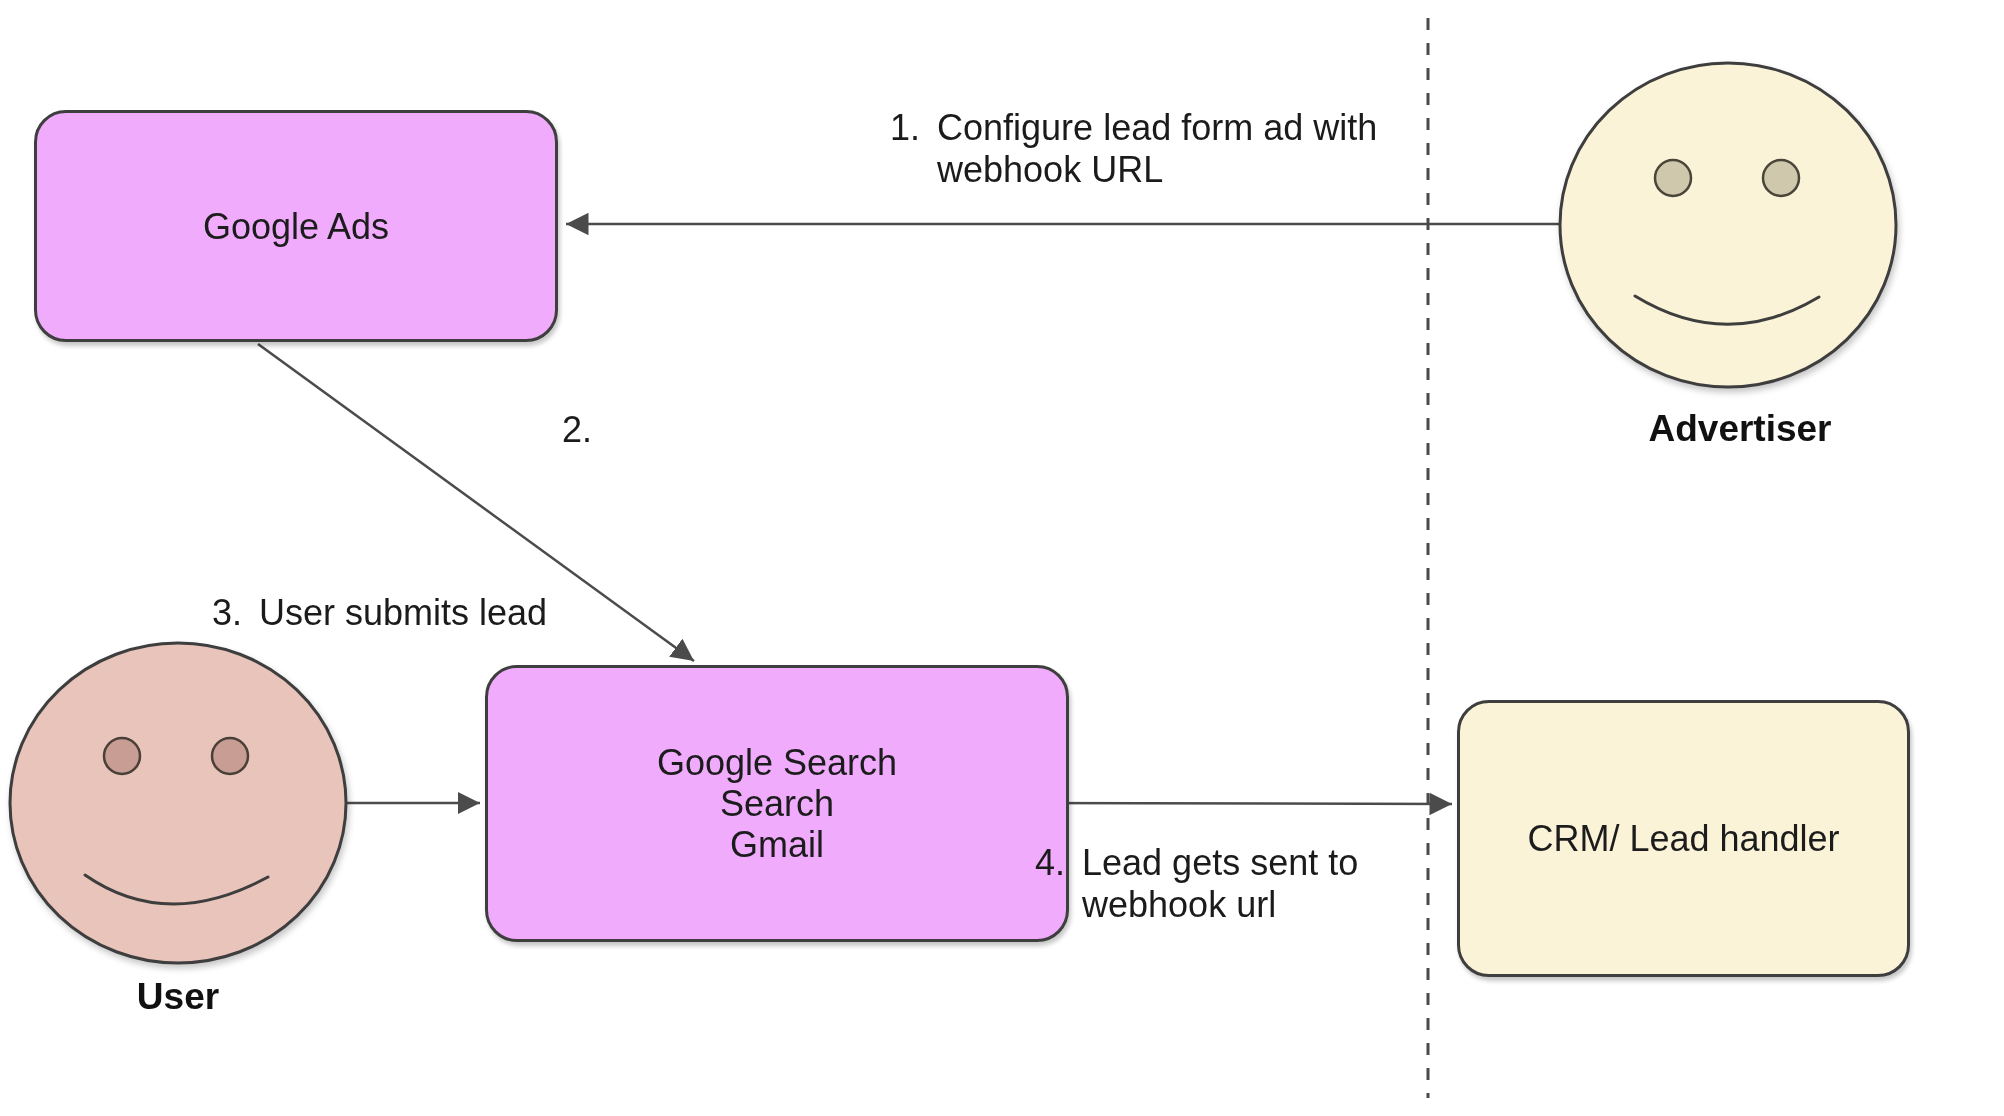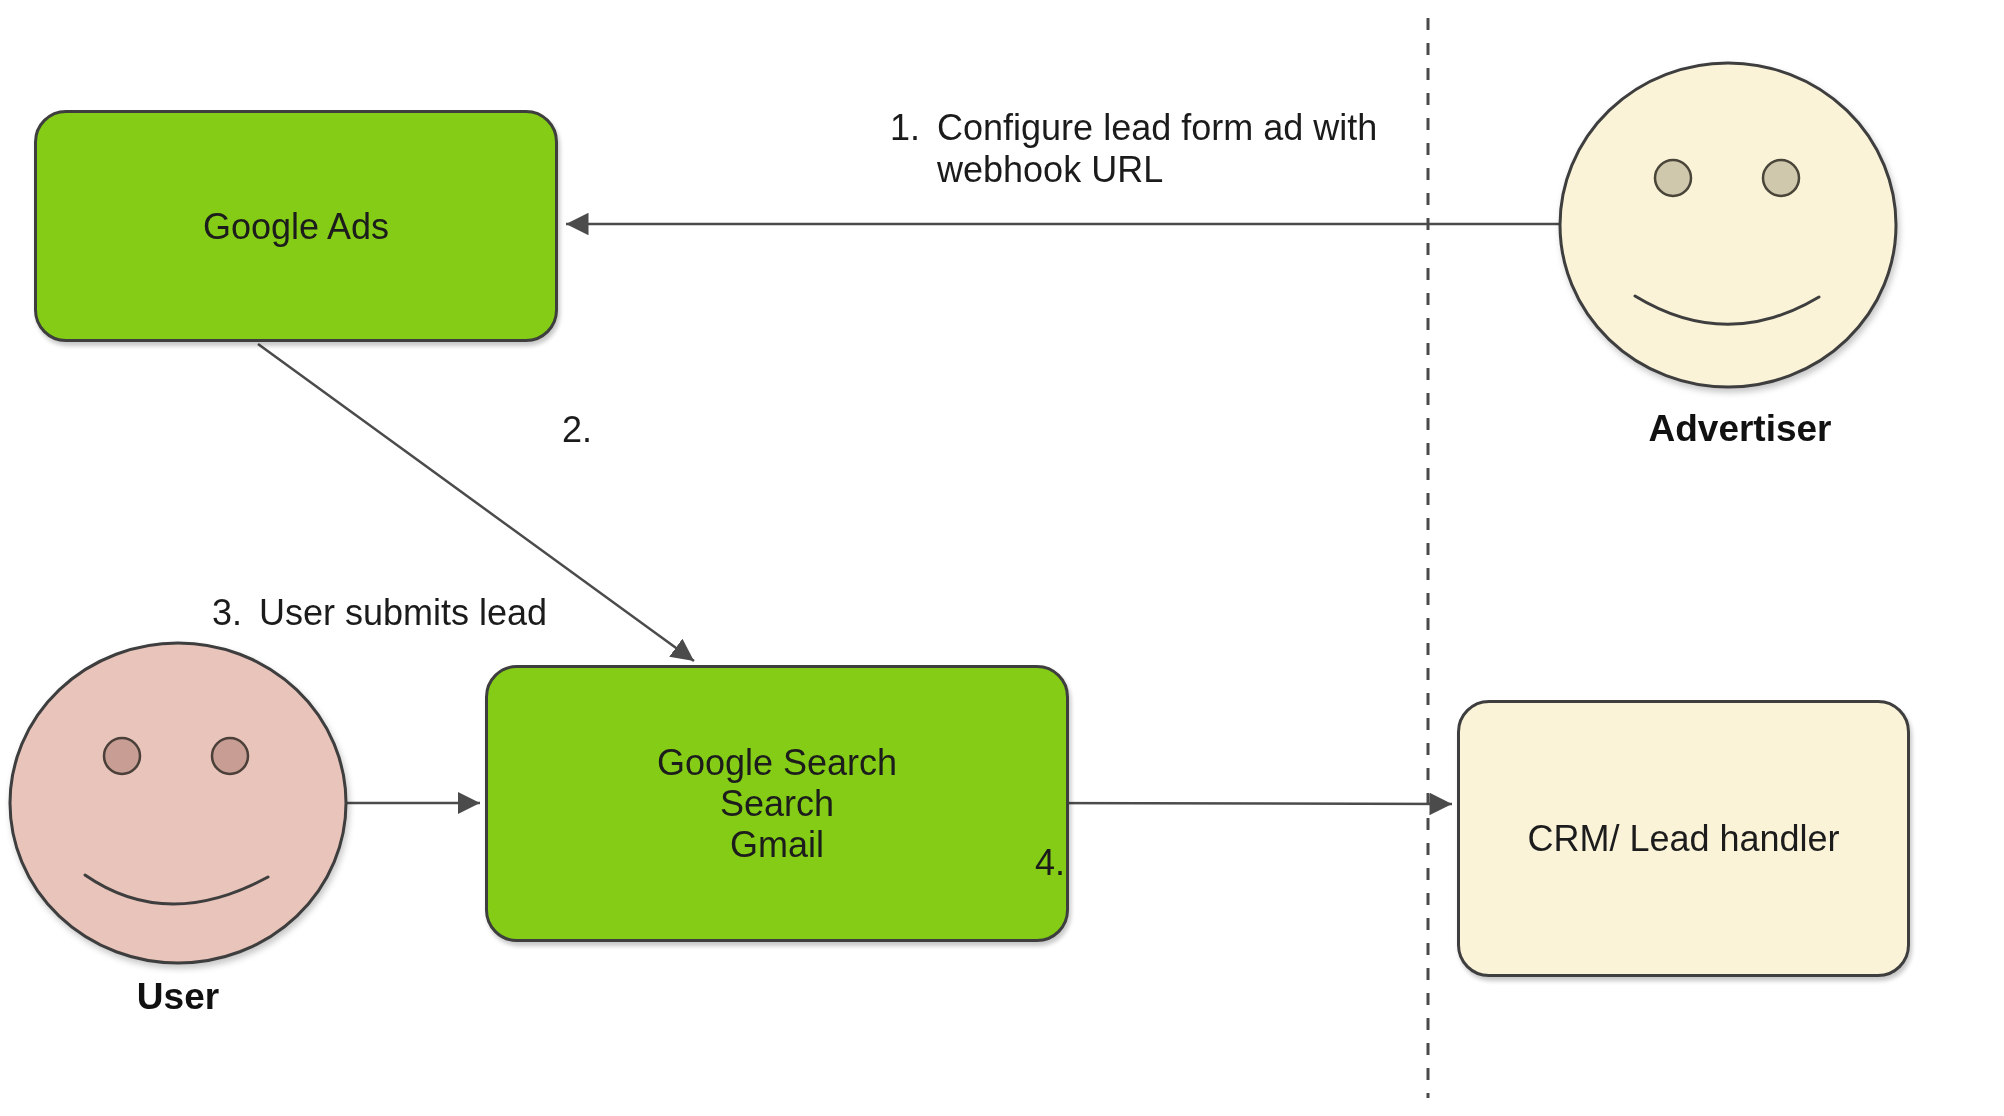--- a/index.html
+++ b/index.html
@@ -17,21 +17,21 @@
     border:3px solid #3e3e3e;
     border-radius:32px;
     display:flex;flex-direction:column;
     align-items:center;justify-content:center;
     text-align:center;
     font-size:36px;line-height:41px;
     color:#1c1c1c;
     box-shadow:2px 4px 4px rgba(0,0,0,0.22);
     box-sizing:border-box;
   }
-  .node-blue{background:#84cc16;}
+  .node-blue{background:#f0abfc;}
   .node-yellow{background:#faf3d8;}
   .node-google-ads{left:34px;top:110px;width:524px;height:232px;}
   .node-google-surfaces{left:485px;top:665px;width:584px;height:277px;}
   .node-crm{left:1457px;top:668px;width:453px;height:277px;margin-top:32px;}
   .actor-label{
     position:absolute;
     font-size:37px;font-weight:bold;color:#111;
     transform:translateX(-50%);
     white-space:nowrap;
   }
@@ -119,15 +119,19 @@
 
   <div class="step step-3">
     <span class="num">3.</span>
     <span class="lines">
       <span>User submits lead</span>
     </span>
   </div>
 
   <div class="step step-4">
     <span class="num">4.</span>
+    <span class="lines">
+      <span>Lead gets sent to</span>
+      <span>webhook url</span>
+    </span>
   </div>
 
 </div>
 
 </body></html>

